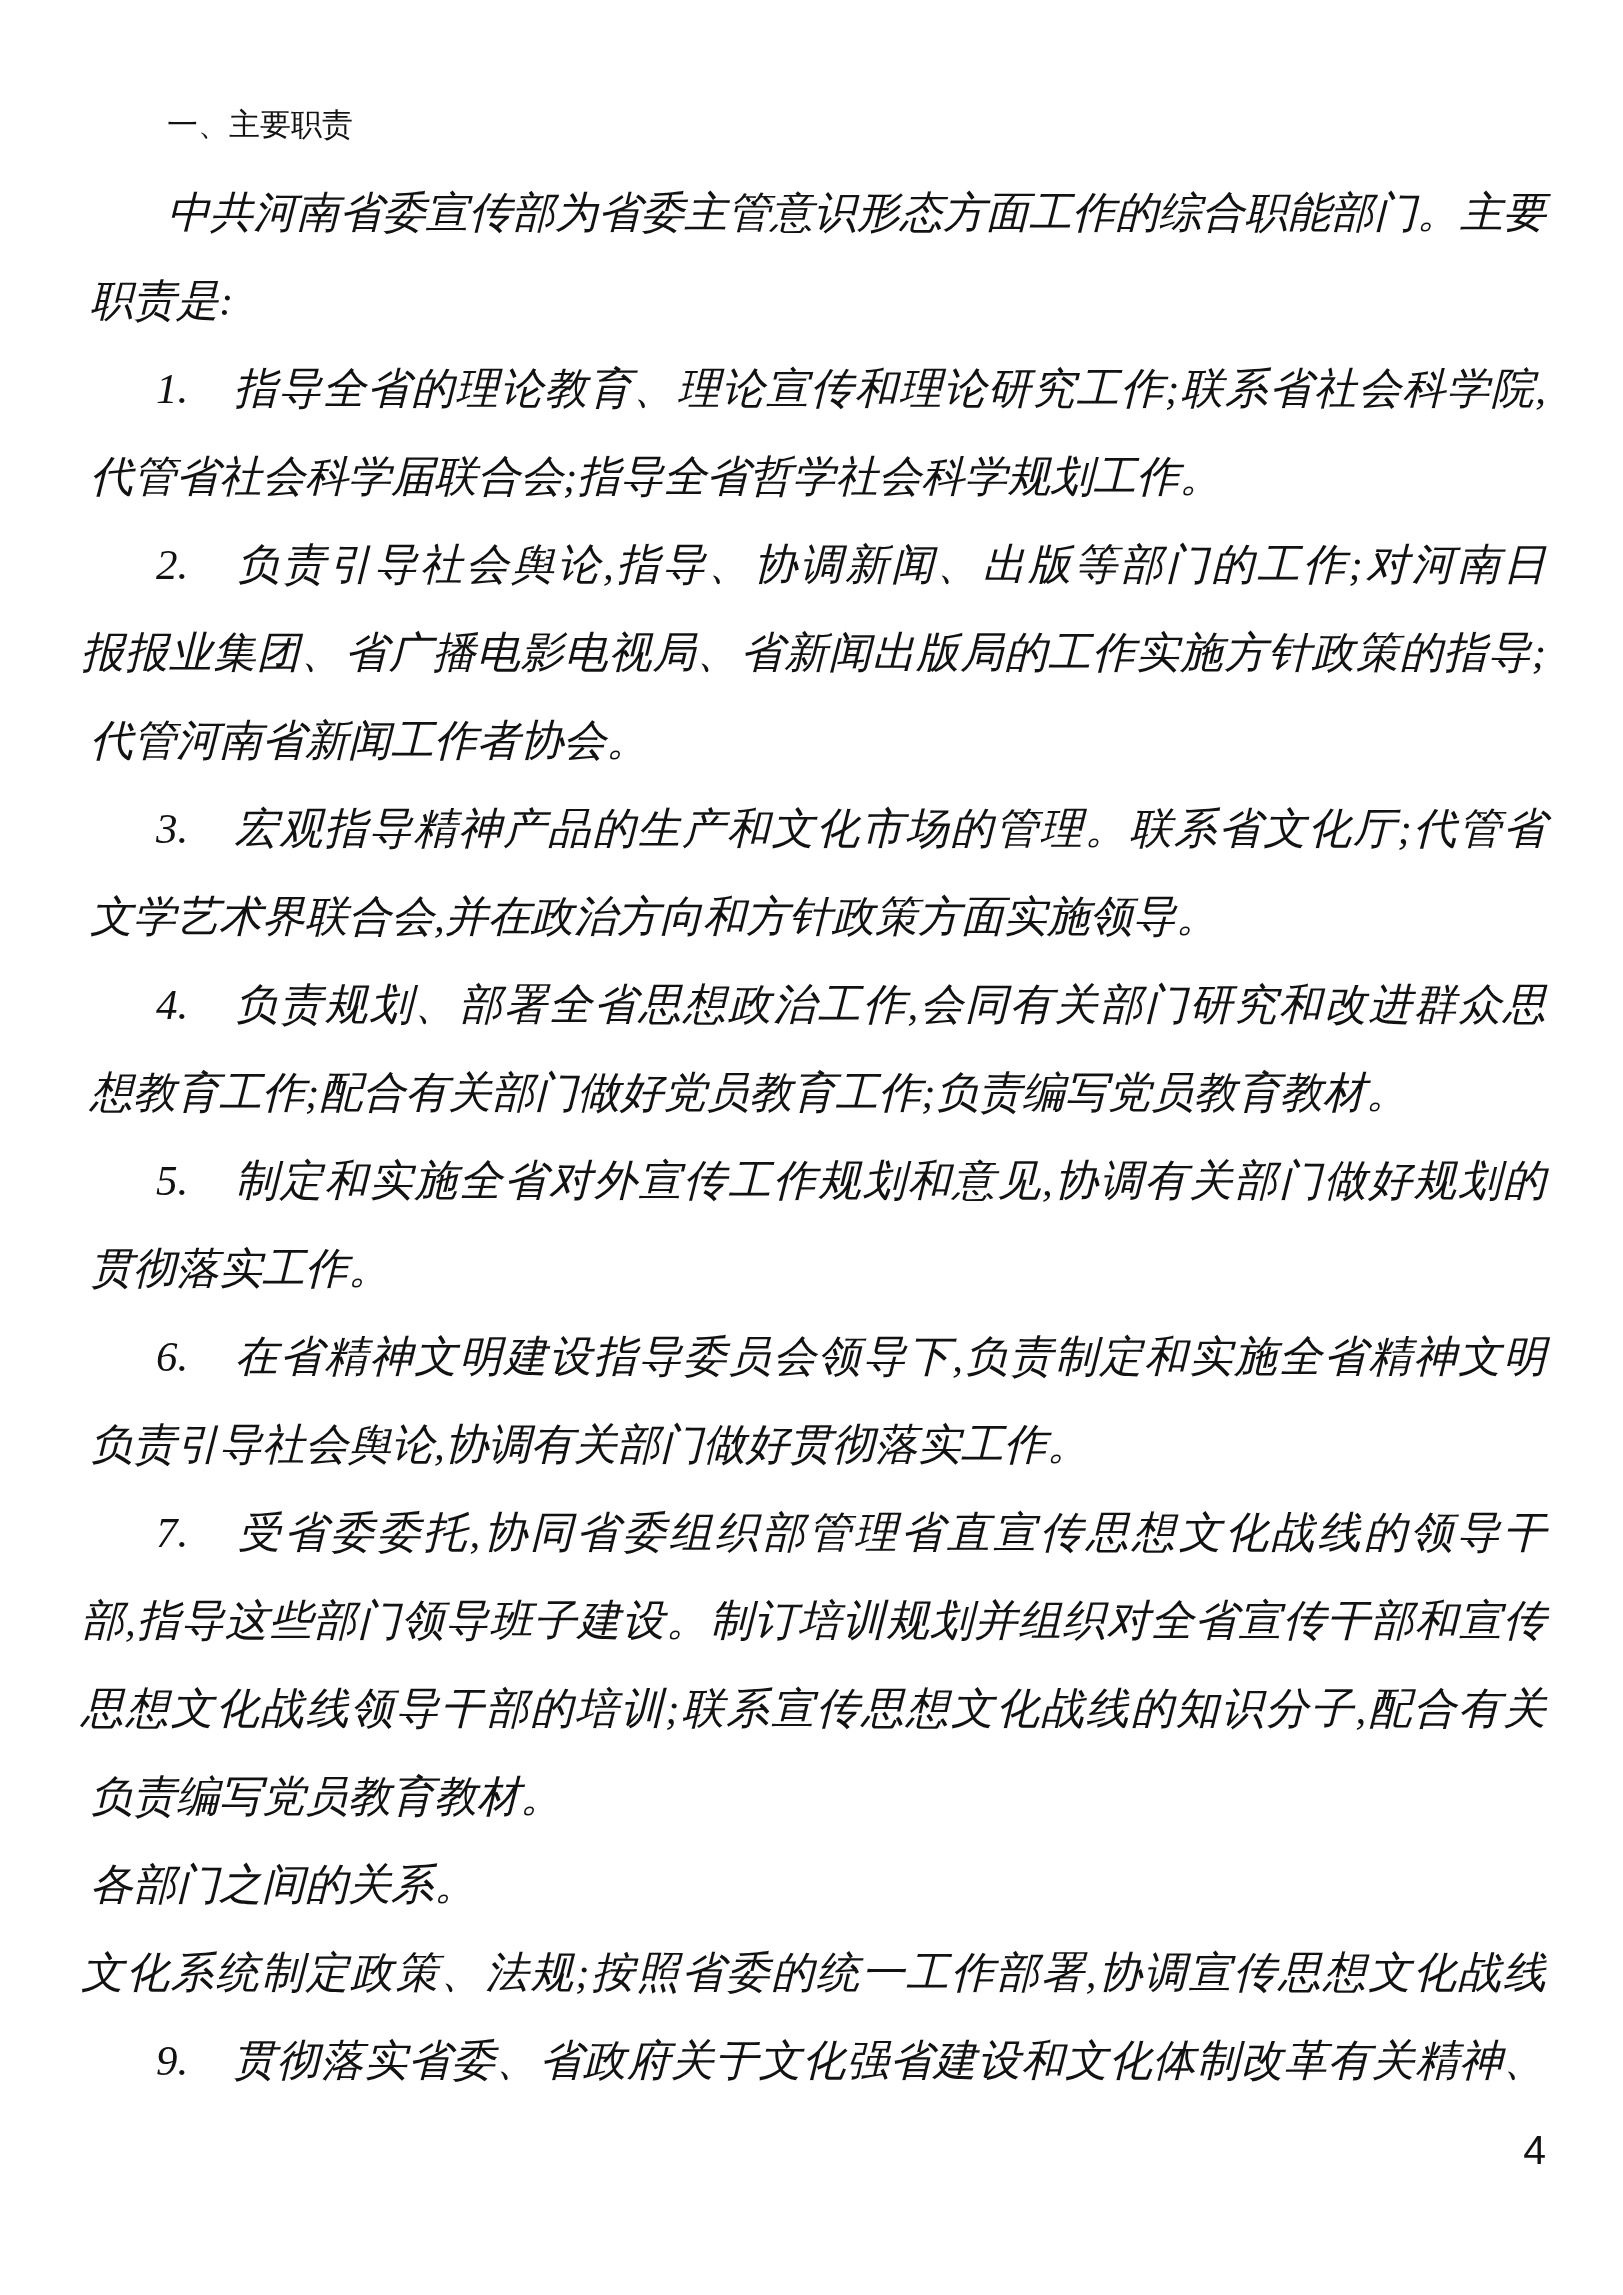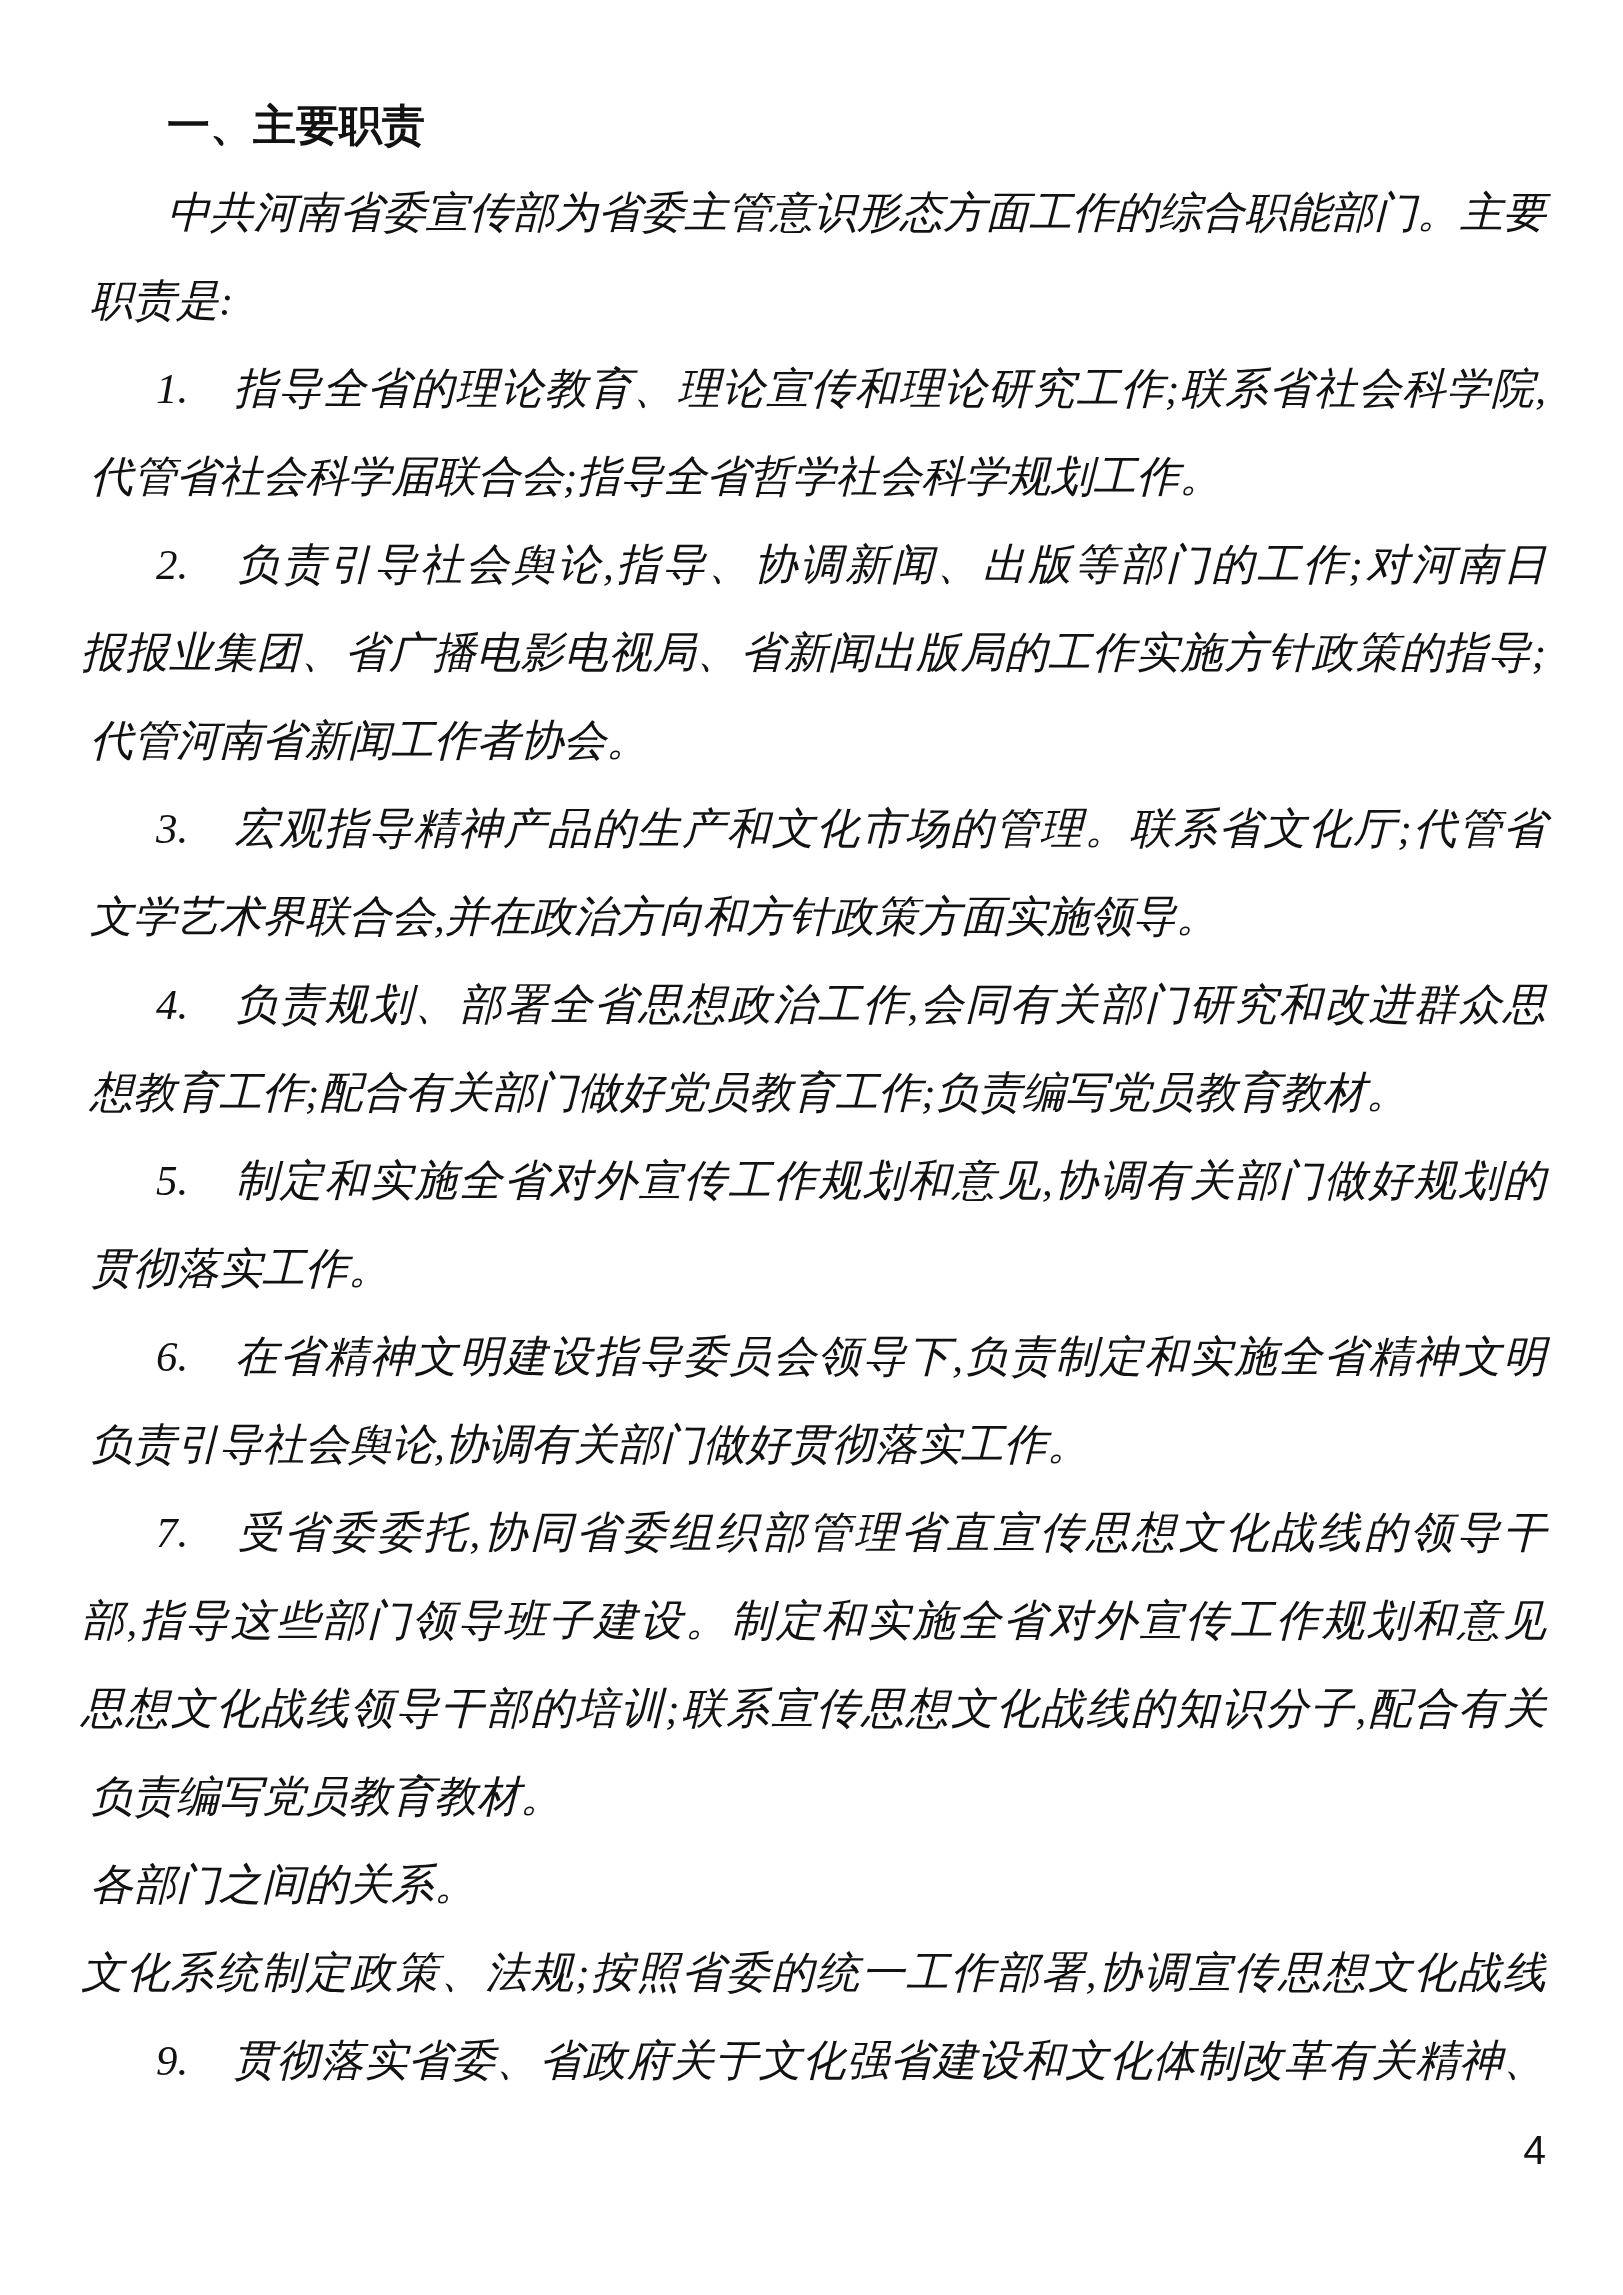--- a/index.html
+++ b/index.html
@@ -22,22 +22,22 @@
     width: 1465px;
     font-family: "Liberation Serif", "DejaVu Serif", serif;
     font-style: italic; 
     font-size: 43px;
     line-height: 88px;
     color: #121212;
   }
   .heading {
     font-family: "Liberation Sans", "DejaVu Sans", sans-serif;
     font-style: normal;
-    font-weight: bold;
-    font-size: 43px;
+    font-weight: normal;
+    font-size: 31px;
     text-indent: 86px;
     line-height: 88px;
     white-space: nowrap;
   }
   .para { margin: 0; }
   .ln {
     text-align: justify;
     text-align-last: justify;
     font-style: italic;
   }
@@ -94,21 +94,21 @@
       <div class="ln last">贯彻落实工作。</div>
     </div>
 
     <div class="para">
       <div class="ln first">6.　在省精神文明建设指导委员会领导下,负责制定和实施全省精神文明</div>
       <div class="ln last">负责引导社会舆论,协调有关部门做好贯彻落实工作。</div>
     </div>
 
     <div class="para">
       <div class="ln first">7.　受省委委托,协同省委组织部管理省直宣传思想文化战线的领导干</div>
-      <div class="ln">部,指导这些部门领导班子建设。制定和实施全省对外宣传工作规划和意见</div>
+      <div class="ln">部,指导这些部门领导班子建设。制订培训规划并组织对全省宣传干部和宣传</div>
       <div class="ln">思想文化战线领导干部的培训;联系宣传思想文化战线的知识分子,配合有关</div>
       <div class="ln last">负责编写党员教育教材。</div>
     </div>
 
     <div class="para">
       <div class="ln last">各部门之间的关系。</div>
       <div class="ln">文化系统制定政策、法规;按照省委的统一工作部署,协调宣传思想文化战线</div>
     </div>
 
     <div class="para">

